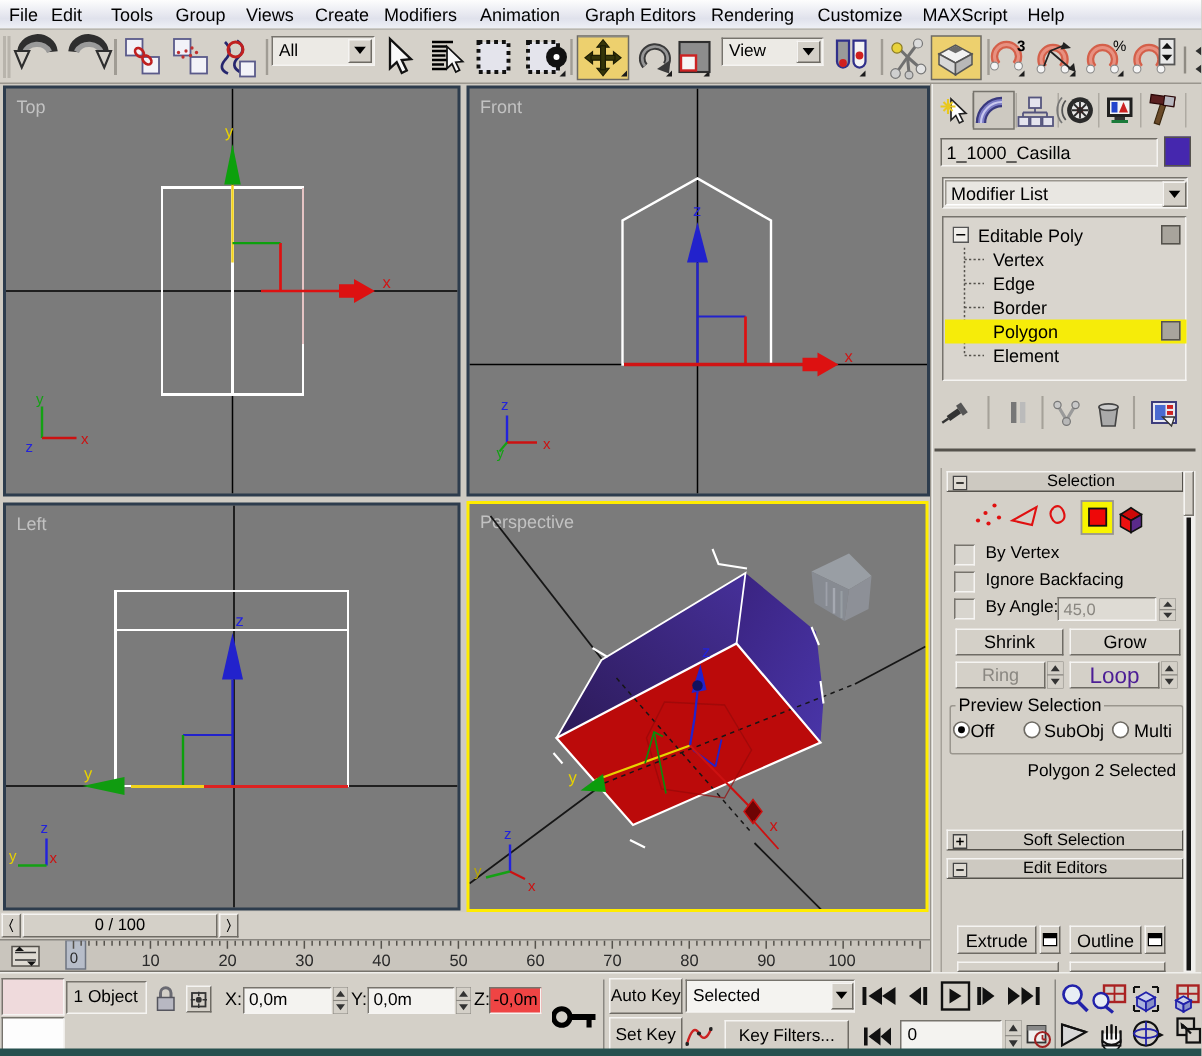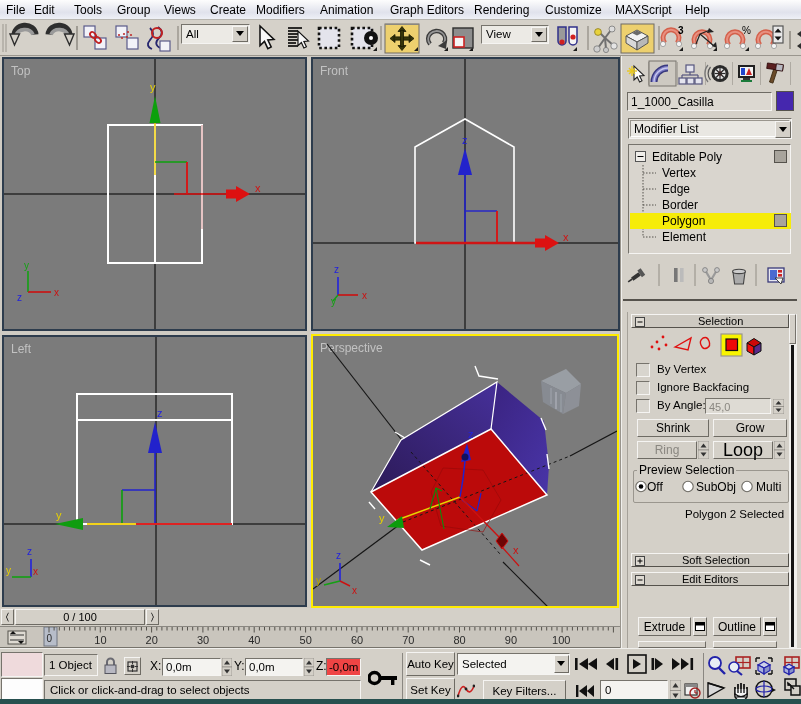--- a/index.html
+++ b/index.html
@@ -681,21 +681,21 @@
 
   <div class="btn abs" style="left:16px;top:385px;width:60px;height:18px;font-size:12px;color:#8a8781">Ring</div>
   <div class="abs" style="left:77px;top:385px;width:11px;height:18px">
       <svg width="11" height="18">
         <rect x="0" y="0" width="11" height="9" fill="#d4d0c8" stroke="#8a8781" stroke-width="0.7"></rect>
         <rect x="0" y="9" width="11" height="9" fill="#d4d0c8" stroke="#8a8781" stroke-width="0.7"></rect>
         <polygon points="5.5,2.5 2.5,6.5 8.5,6.5" fill="#333"></polygon>
         <polygon points="5.5,15.5 2.5,11.5 8.5,11.5" fill="#333"></polygon>
       </svg>
     </div>
-  <div class="btn abs" style="left:92px;top:385px;width:60px;height:18px;font-size:18px;color:#000000">Loop</div>
+  <div class="btn abs" style="left:92px;top:385px;width:60px;height:18px;font-size:15px;color:#4c1d95">Loop</div>
   <div class="abs" style="left:153px;top:385px;width:11px;height:18px">
       <svg width="11" height="18">
         <rect x="0" y="0" width="11" height="9" fill="#d4d0c8" stroke="#8a8781" stroke-width="0.7"></rect>
         <rect x="0" y="9" width="11" height="9" fill="#d4d0c8" stroke="#8a8781" stroke-width="0.7"></rect>
         <polygon points="5.5,2.5 2.5,6.5 8.5,6.5" fill="#333"></polygon>
         <polygon points="5.5,15.5 2.5,11.5 8.5,11.5" fill="#333"></polygon>
       </svg>
     </div>
 
   <div class="abs" style="left:12px;top:414px;width:156px;height:33px;border:1px solid #9a968e;border-radius:2px"></div>
@@ -798,23 +798,20 @@
     </div>
   
   <div class="abs" style="left:362px;top:4px;width:41px;height:48px;border-right:1px solid #8a8781">
     <svg class="abs" style="left:6px;top:17px" width="30" height="16" viewBox="0 0 30 16">
       <circle cx="6.5" cy="8" r="5.5" fill="none" stroke="#000" stroke-width="3.4"></circle>
       <rect x="12" y="6" width="17" height="4" fill="#000"></rect>
       <rect x="23" y="9.5" width="3.4" height="5.5" fill="#000"></rect>
     </svg>
   </div>
   
-  <div class="abs sun" style="left:44px;top:31px;width:317px;height:21px">
-      <span class="abs" style="left:5px;top:3px;font-size:11.5px">Click or click-and-drag to select objects</span>
-    </div>
   
   <div class="btn abs" style="left:406px;top:3px;width:49px;height:24px;font-size:11.5px">Auto Key</div>
   <div class="btn abs" style="left:406px;top:29px;width:49px;height:23px;font-size:11.5px">Set Key</div>
   
   <div class="abs sun" style="left:457px;top:4px;width:113px;height:22px;background:#f4f3f0">
     <span class="abs" style="left:4px;top:4px;font-size:11.5px">Selected</span>
     <div class="btn abs" style="left:96px;top:1px;width:15px;height:18px">
         <svg width="9" height="6">
           <polygon points="0,0 8,0 4,5" fill="#000"></polygon>
         </svg>

